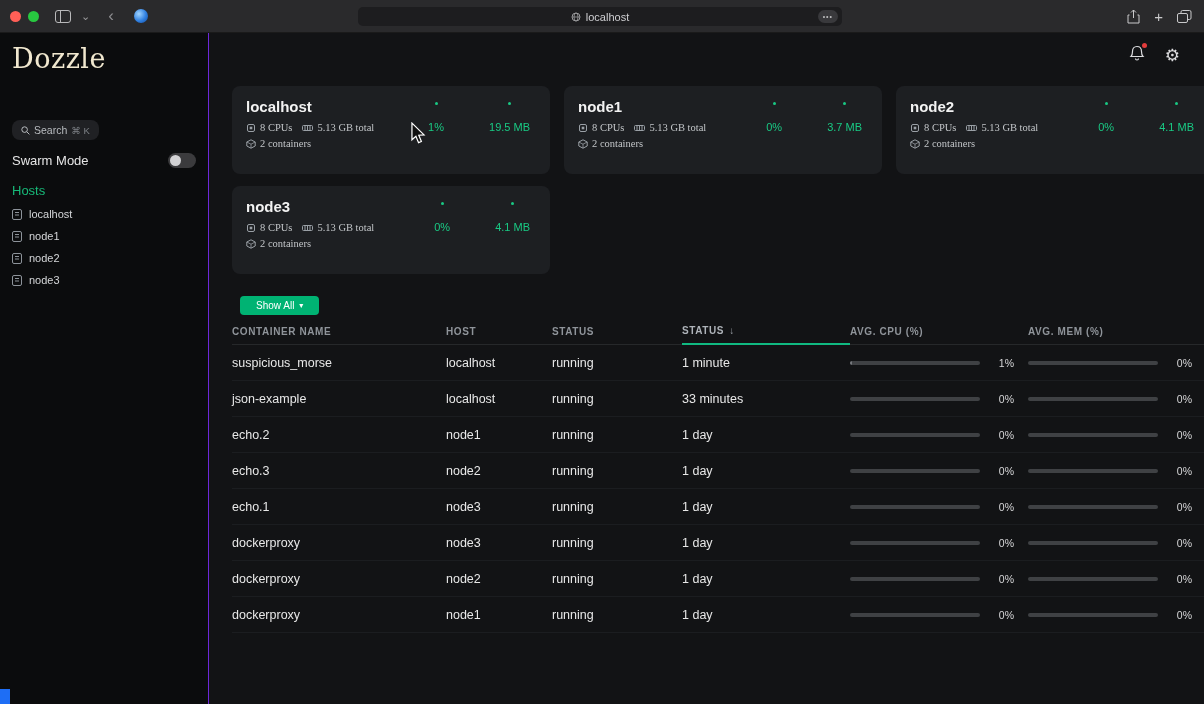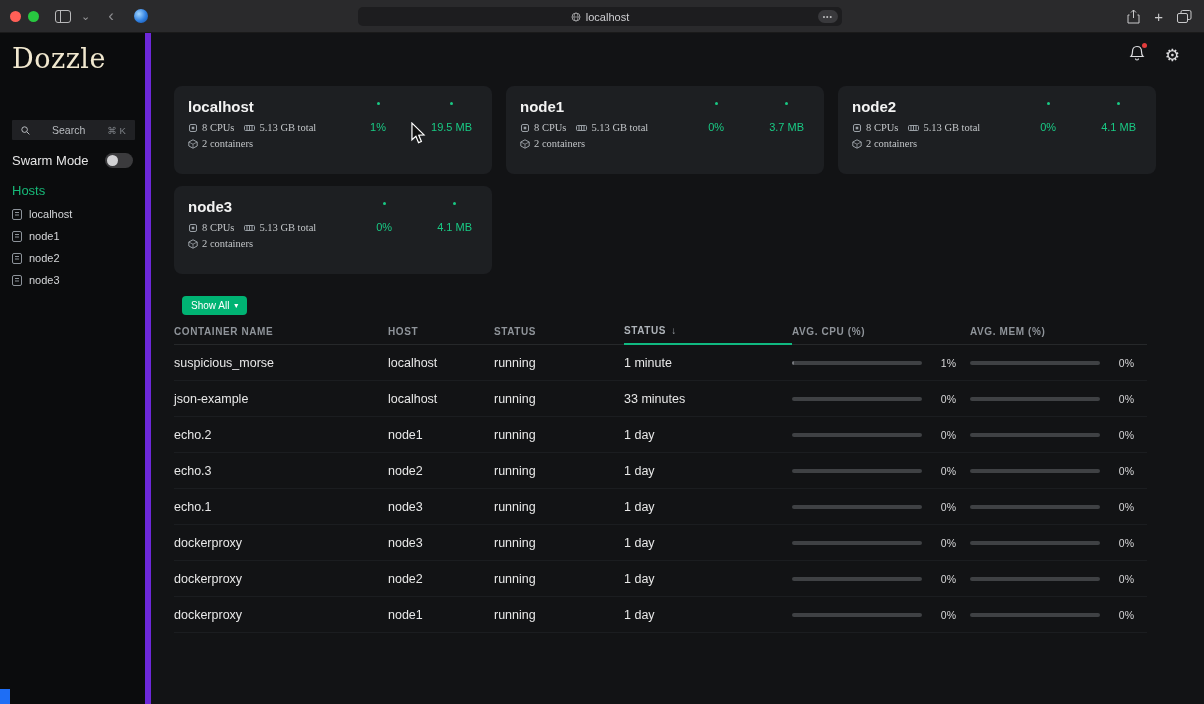--- a/index.html
+++ b/index.html
@@ -22,28 +22,28 @@
   .urlbar { position:absolute; left:358px; top:7px; width:484px; height:19px; background:#1d1d1f;
             border-radius:5px; display:flex; align-items:center; justify-content:center; gap:5px;
             color:#cfcfd2; font-size:11px; }
   .url-more { position:absolute; right:4px; top:3px; height:13px; padding:0 5px; border-radius:7px;
               background:#39393c; color:#bdbdbf; font-size:7px; display:flex; align-items:center; letter-spacing:1px; }
   .chrome-right { position:absolute; right:12px; top:0; height:33px; display:flex; align-items:center; gap:14px; color:#c9c9cb; }
   .plus-glyph { font-size:15px; line-height:1; }
 
   
   .app { position:absolute; top:33px; left:0; right:0; bottom:0; display:flex; }
-  .sidebar { width:151px; background:#0b0c0d; border-right:6px solid #6d28d9; position:relative; }
+  .sidebar { width:209px; background:#0b0c0d; border-right:1px solid #6d28d9; position:relative; }
   .main { flex:1; position:relative; background:#121315; }
 
   
   .logo { position:absolute; top:10px; left:12px; font-family:"DejaVu Serif", serif;
           font-size:27px; color:#f1e8cf; letter-spacing:0.5px; }
-  .search-pill { position:absolute; top:87px; left:12px; display:inline-flex; align-items:center; gap:22px;
-                 background:#202124; border-radius:1px; padding:4px 9px; color:#b9bcc0; font-size:10.5px; cursor:pointer; }
+  .search-pill { position:absolute; top:87px; left:12px; display:inline-flex; align-items:center; gap:4px;
+                 background:#202124; border-radius:8px; padding:4px 9px; color:#b9bcc0; font-size:10.5px; cursor:pointer; }
   .search-short { color:#7d8186; font-size:9.5px; }
   .swarm-row { position:absolute; top:120px; left:12px; right:12px; display:flex;
                align-items:center; justify-content:space-between; }
   .swarm-label { color:#e6e6e6; font-size:13px; }
   .toggle { width:28px; height:15px; background:#3b3b3d; border-radius:8px; position:relative; cursor:pointer; }
   .toggle .knob { position:absolute; left:2px; top:2px; width:11px; height:11px; border-radius:50%; background:#d2d2d4; }
   .hosts-label { position:absolute; top:150px; left:12px; color:#17b978; font-size:13px; }
   .host-list { position:absolute; top:170px; left:0; right:0; }
   .host-item { display:flex; align-items:center; gap:7px; padding:5px 12px; color:#d4d6d8; font-size:11px; cursor:pointer; }
   .host-item svg { flex:0 0 auto; }
@@ -61,21 +61,21 @@
   .card-name { font-size:15px; font-weight:bold; color:#f2f2f2; margin-bottom:7px; }
   .card-stats { display:flex; align-items:center; gap:10px; color:#c3c6c9; font-size:10.5px; margin-bottom:5px; }
   .stat { display:flex; align-items:center; gap:4px;font-family:Liberation Serif, serif; }
   .metrics { position:absolute; top:12px; right:20px; display:flex; gap:36px; }
   .metric { display:flex; flex-direction:column; align-items:center; min-width:34px; }
   .spark-dot { width:3px; height:3px; border-radius:50%; background:#19c984; margin-top:4px; }
   .metric-val { margin-top:16px; font-size:11px; color:#19c984; white-space:nowrap; }
 
   
   .show-all { position:absolute; top:263px; left:31px; background:#00b373; color:#fff; border:none;
-              border-radius:4px; font-size:10px; padding:4px 9px; display:flex; align-items:center; gap:5px;
+              border-radius:4px; font-size:10px; padding:4px 16px; display:flex; align-items:center; gap:5px;
               cursor:pointer; font-family:inherit; }
   .show-all .caret { font-size:8px; }
 
   
   .table { position:absolute; top:285px; left:23px; width:973px; }
   .tgrid { display:grid; grid-template-columns:214px 106px 130px 168px 178px 1fr; align-items:center; }
   .thead { height:27px; border-bottom:1px solid #26282a; color:#8f949a; font-size:10px;
            font-weight:bold; letter-spacing:0.6px; }
   .th { cursor:pointer; height:100%; display:flex; align-items:center; gap:5px; }
   .th.sorted { border-bottom:2px solid #10b981; margin-bottom:-1px; color:#aeb3b9; }

